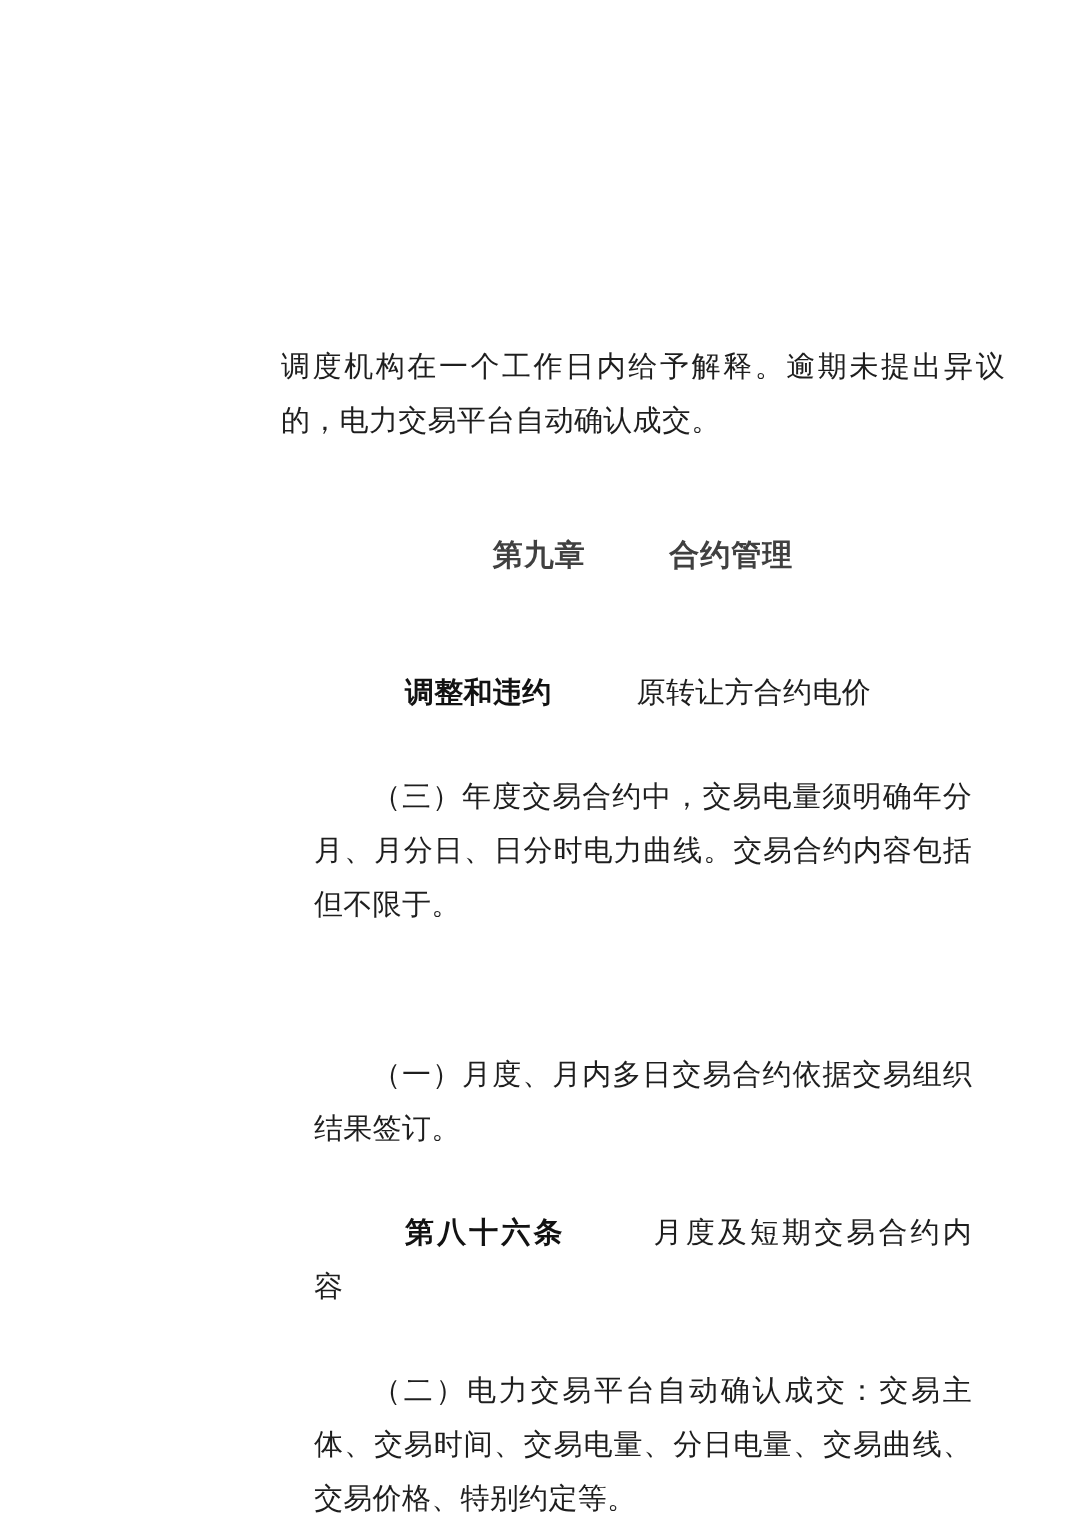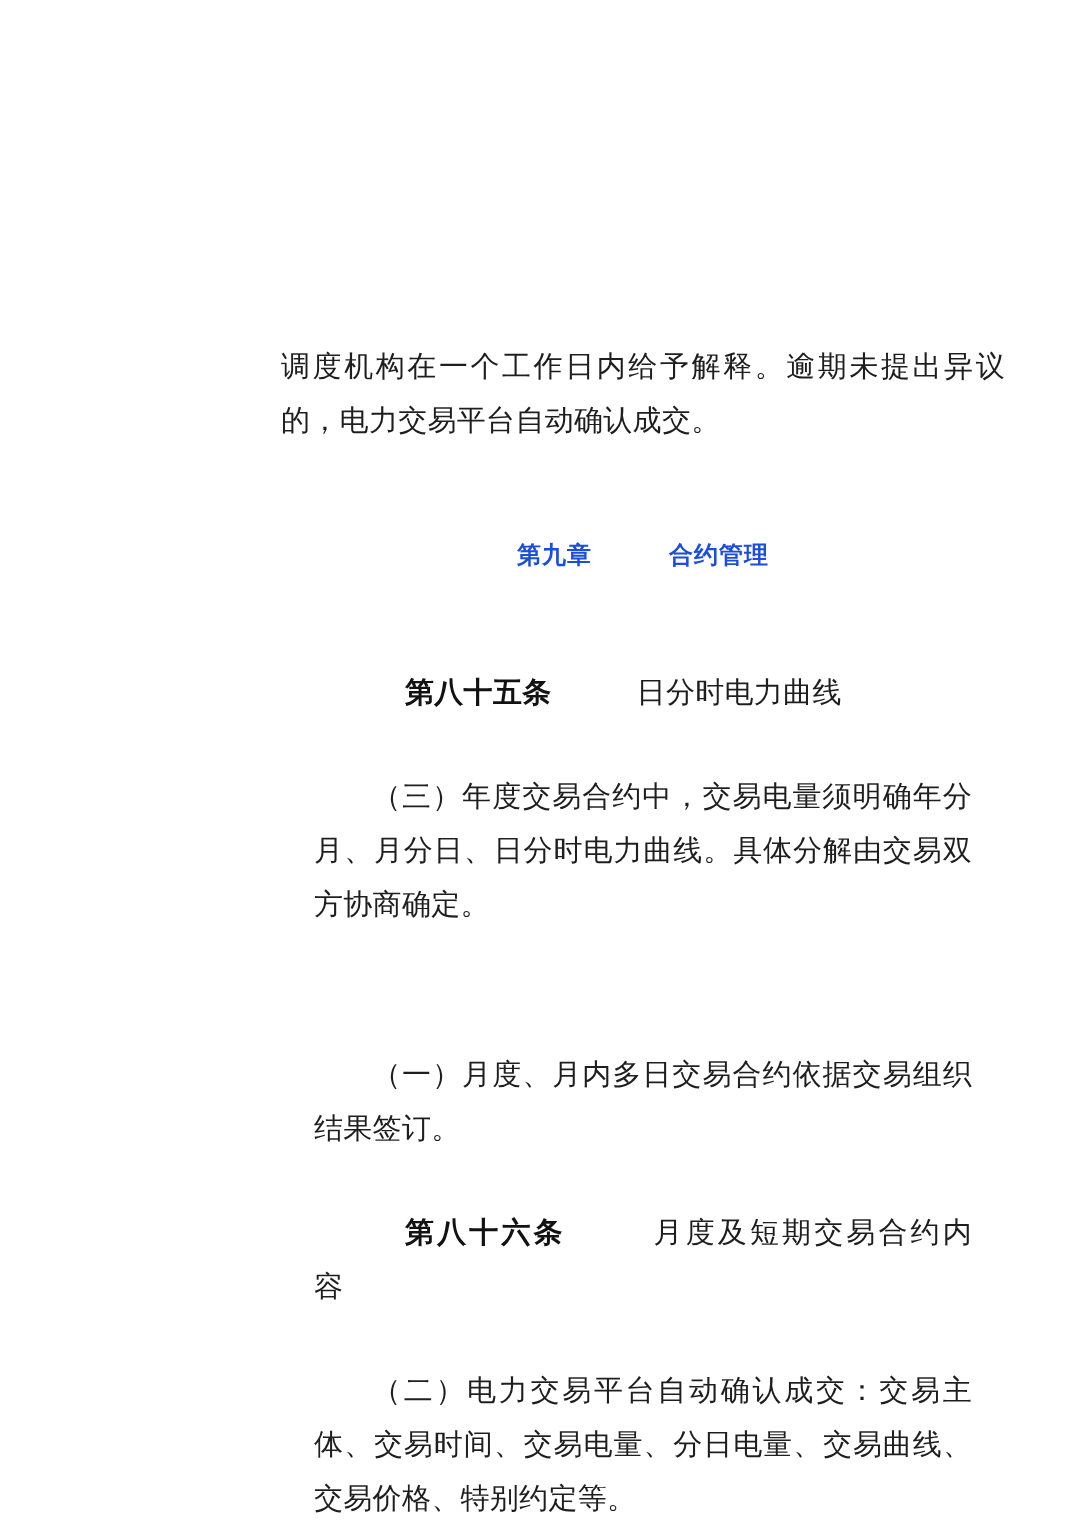--- a/index.html
+++ b/index.html
@@ -40,24 +40,24 @@
   .clause {
     text-indent: 2em;
   }
 
   .chapter-heading {
     margin-top: 47px;
     margin-bottom: 5px;
     text-align: center;
     font-family: "Liberation Sans", "DejaVu Sans", sans-serif;
     font-weight: 700;
-    font-size: 24px;
+    font-size: 30px;
     line-height: 54px;
     letter-spacing: 1px;
-    color: #1d4ed8;
+    color: #404040;
   }
 
   .chapter-heading .chapter-number {
     margin-right: 0.8em;
   }
 
   .article-head {
     text-indent: 2em;
   }
 
@@ -93,24 +93,24 @@
 
     <p class="body-text no-indent">调度机构在一个工作日内给予解释。逾期未提出异议的，电力交易平台自动确认成交。</p>
 
     <h1 class="chapter-heading">
       <span class="chapter-number">第九章</span>
       <span class="chapter-title">合约管理</span>
     </h1>
 
     <section>
       <p class="body-text article-head">
-        <span class="article-label">第八十五条</span>
-        <span class="article-title">日分时电力曲线</span>
+        <span class="article-label">调整和违约</span>
+        <span class="article-title">原转让方合约电价</span>
       </p>
-      <p class="body-text clause">（三）年度交易合约中，交易电量须明确年分月、月分日、日分时电力曲线。具体分解由交易双方协商确定。</p>
+      <p class="body-text clause">（三）年度交易合约中，交易电量须明确年分月、月分日、日分时电力曲线。交易合约内容包括但不限于。</p>
     </section>
 
     <section>
       <p class="body-text clause">（一）月度、月内多日交易合约依据交易组织结果签订。</p>
       <p class="body-text article-head">
         <span class="article-label">第八十六条</span>
         <span class="article-title">月度及短期交易合约内容</span>
       </p>
       <p class="body-text clause">（二）电力交易平台自动确认成交：交易主体、交易时间、交易电量、分日电量、交易曲线、交易价格、特别约定等。</p>
     </section>

